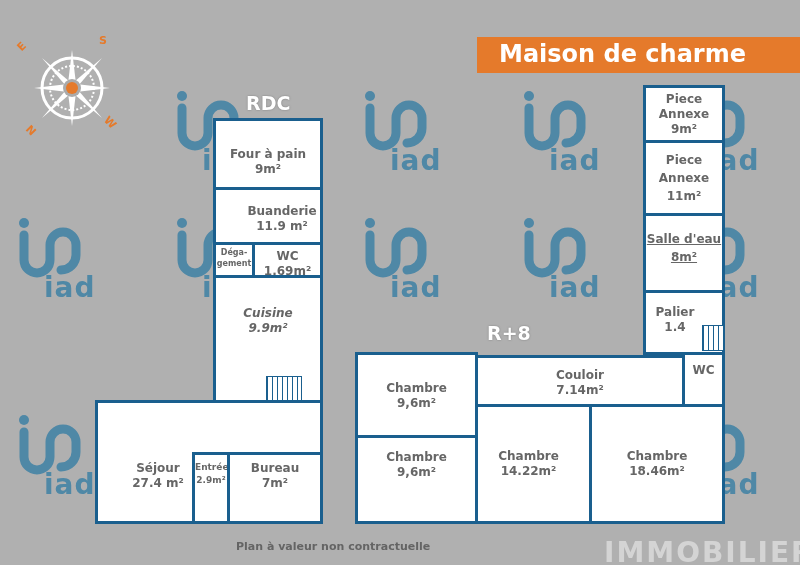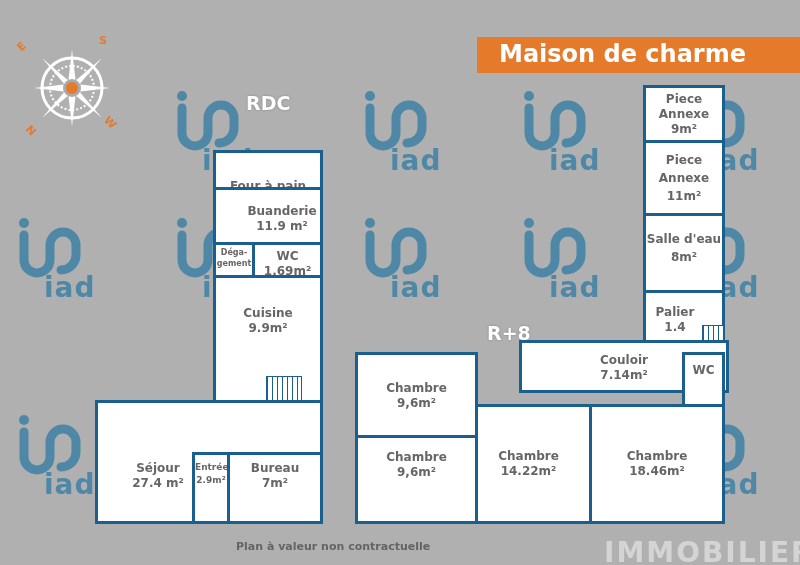--- a/index.html
+++ b/index.html
@@ -86,34 +86,34 @@
         <path d="M12 20 V45 a13 13 0 0 0 26 0 V30 a13 13 0 0 1 26 0 V40 a15 15 0 0 1 -15 15" fill="none" stroke="#4a86a6" stroke-width="9" stroke-linecap="round"></path>
       </svg><span class="txt">iad</span></div>
   </div>
 
 <div class="title-banner">
   <span>Maison de charme</span>
 </div>
 
 <div class="floor-label" style="left:246px;top:92px;">RDC</div>
 
-<div class="room" style="left:213px;top:118px;width:110px;height:54px;margin-top:32px;">
+<div class="room" style="left:213px;top:118px;width:110px;height:72px;">
   <div class="rlabel" style="left:0;right:0;top:26px;"><span>Four à pain</span><br><span>9m²</span></div>
 </div>
 <div class="room" style="left:213px;top:187px;width:110px;height:58px;">
   <div class="rlabel" style="left:0;right:0;top:14px;padding-left:28px;"><span>Buanderie</span><br><span>11.9 m²</span></div>
 </div>
 <div class="room" style="left:213px;top:242px;width:42px;height:36px;">
   <div class="rlabel" style="left:0;right:0;top:2px;font-size:8px;line-height:11px;">Déga-
 gement</div>
 </div>
 <div class="room" style="left:252px;top:242px;width:71px;height:36px;">
   <div class="rlabel" style="left:0;right:0;top:4px;"><span>WC</span><br><span>1.69m²</span></div>
 </div>
-<div class="room" style="left:213px;top:275px;width:110px;height:128px;">
+<div class="room" style="left:213px;top:275px;width:110px;height:128px;font-style:italic;">
   <div class="rlabel" style="left:0;right:0;top:28px;"><span>Cuisine</span><br><span>9.9m²</span></div>
   <div class="abs" style="left:50px;top:98px;width:34px;height:24px;background:repeating-linear-gradient(90deg,#1a5f8e 0 1px,#fff 1px 5px);border:1px solid #1a5f8e;"></div>
 </div>
 <div class="room" style="left:95px;top:400px;width:228px;height:124px;">
   <div class="rlabel" style="left:10px;width:100px;top:58px;"><span>Séjour</span><br><span>27.4 m²</span></div>
 </div>
 <div class="room" style="left:192px;top:452px;width:38px;height:72px;padding-left:32px;">
   <div class="rlabel" style="left:0;right:0;top:6px;font-size:9px;line-height:13px;"><span>Entrée</span><br><span>2.9m²</span></div>
 </div>
 <div class="room" style="left:227px;top:452px;width:96px;height:72px;">
@@ -124,27 +124,27 @@
 
 <div class="room" style="left:643px;top:85px;width:82px;height:58px;">
   <div class="rlabel" style="left:0;right:0;top:4px;"><span>Piece
 Annexe</span><br><span>9m²</span></div>
 </div>
 <div class="room" style="left:643px;top:140px;width:82px;height:76px;">
   <div class="rlabel" style="left:0;right:0;top:8px;line-height:18px;"><span>Piece
 Annexe</span><br><span>11m²</span></div>
 </div>
 <div class="room" style="left:643px;top:213px;width:82px;height:80px;">
-  <div class="rlabel" style="left:0;right:0;top:14px;line-height:18px;"><span>Salle d'eau</span><br><span>8m²</span></div>
+  <div class="rlabel" style="left:0;right:0;top:14px;line-height:18px;text-decoration:underline;"><span>Salle d'eau</span><br><span>8m²</span></div>
 </div>
 <div class="room" style="left:643px;top:290px;width:82px;height:65px;">
   <div class="rlabel" style="left:4px;width:50px;top:12px;"><span>Palier</span><br><span>1.4</span></div>
   <div class="abs" style="left:56px;top:32px;width:20px;height:24px;background:repeating-linear-gradient(90deg,#1a5f8e 0 1px,#fff 1px 5px);border:1px solid #1a5f8e;"></div>
 </div>
-<div class="room" style="left:475px;top:340px;width:210px;height:53px;margin-left:44px;">
+<div class="room" style="left:475px;top:355px;width:210px;height:53px;">
   <div class="rlabel" style="left:0;right:0;top:10px;"><span>Couloir</span><br><span>7.14m²</span></div>
 </div>
 <div class="room" style="left:682px;top:352px;width:43px;height:55px;">
   <div class="rlabel" style="left:0;right:0;top:8px;">WC</div>
 </div>
 <div class="room" style="left:355px;top:352px;width:123px;height:86px;">
   <div class="rlabel" style="left:0;right:0;top:26px;"><span>Chambre</span><br><span>9,6m²</span></div>
 </div>
 <div class="room" style="left:355px;top:435px;width:123px;height:89px;">
   <div class="rlabel" style="left:0;right:0;top:12px;"><span>Chambre</span><br><span>9,6m²</span></div>

